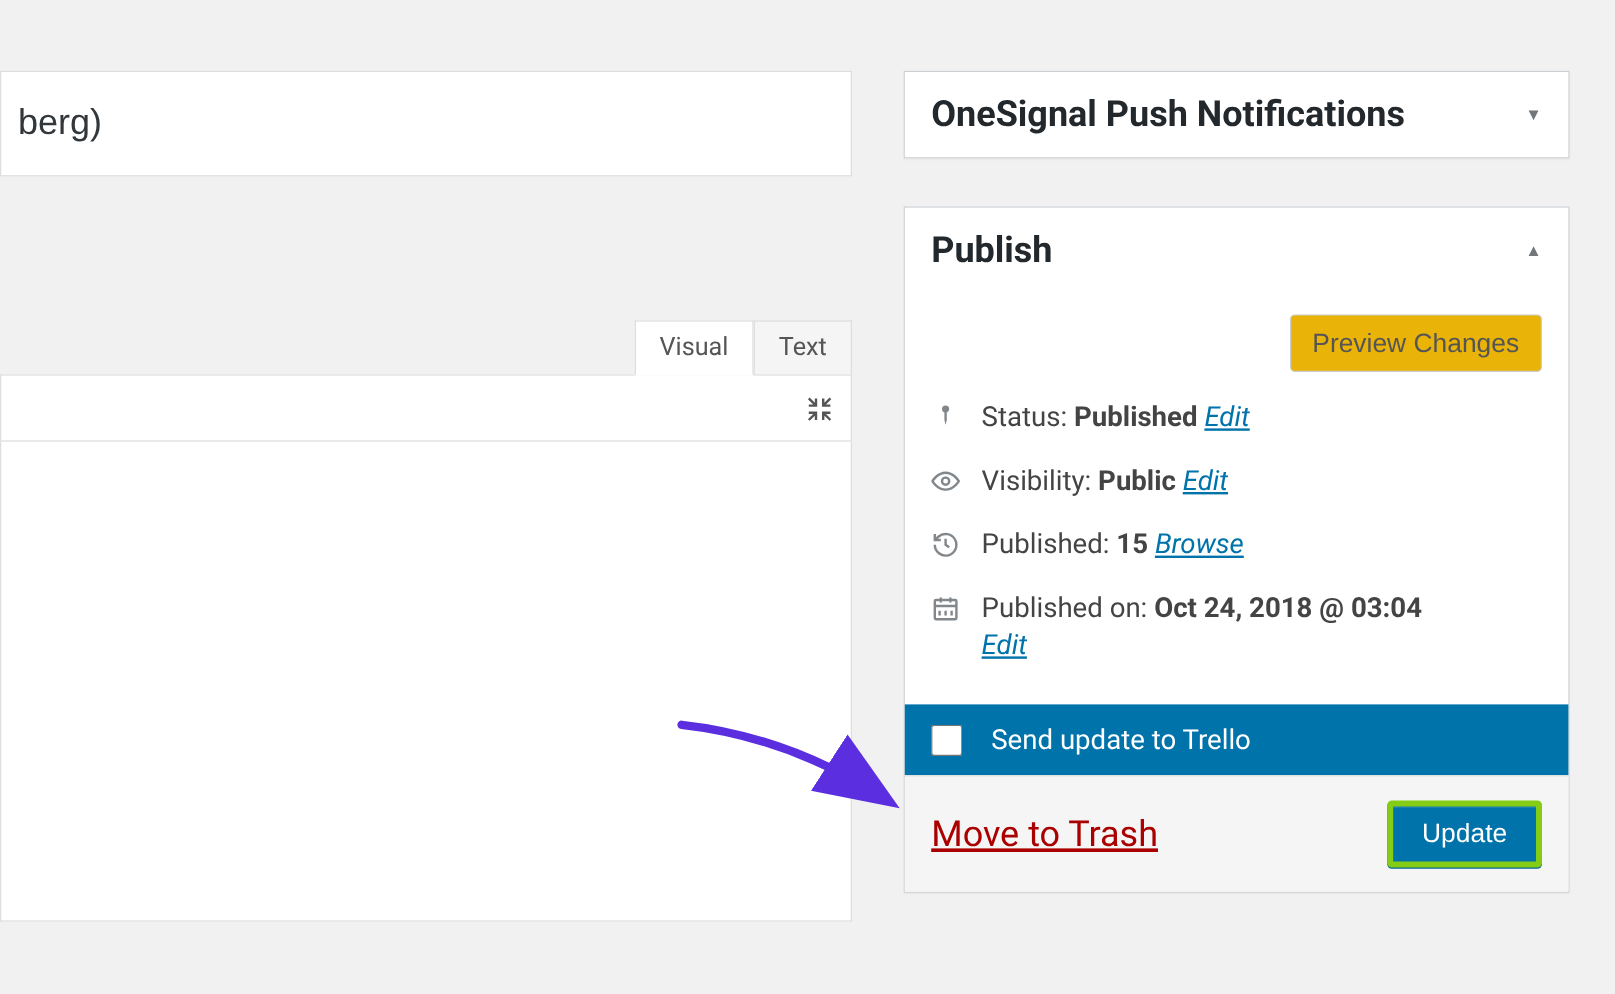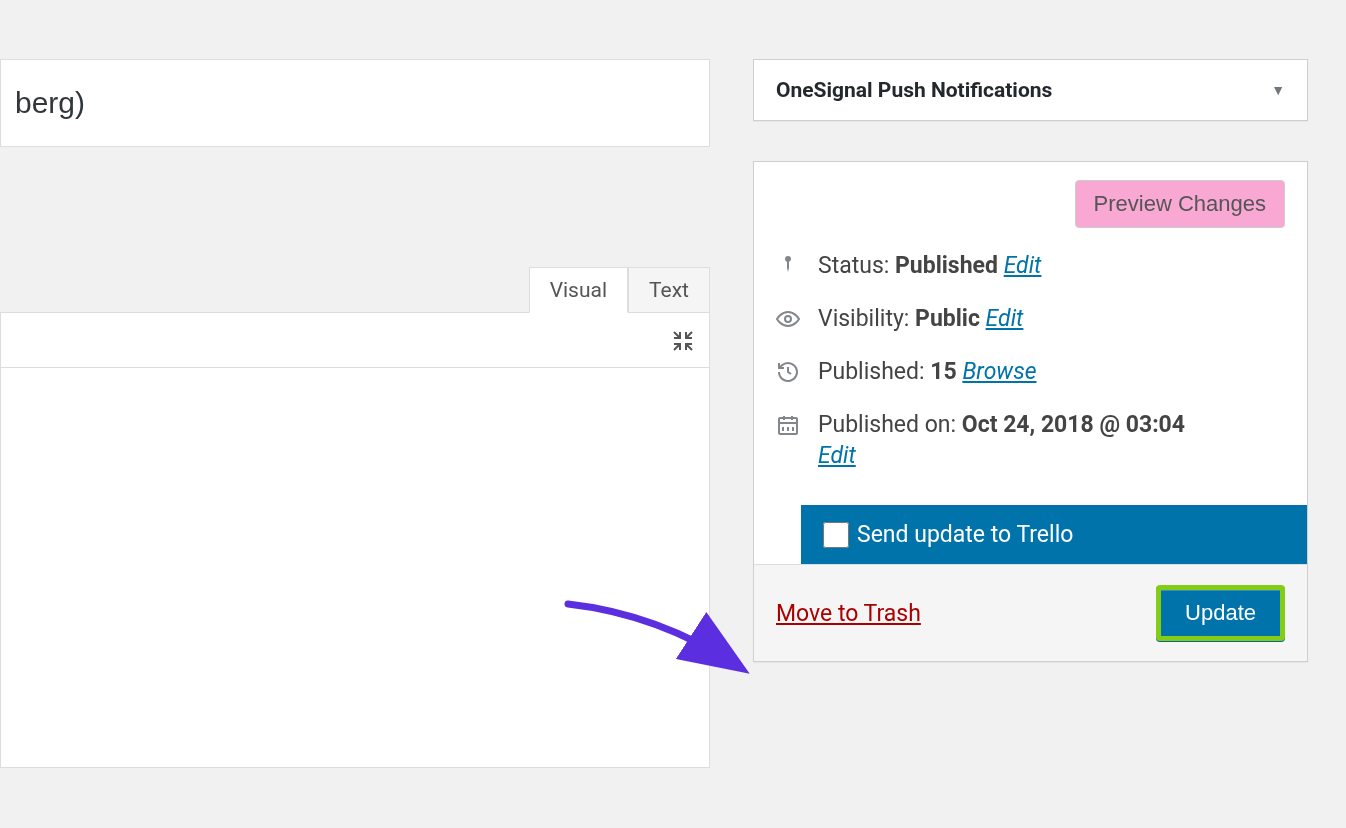--- a/index.html
+++ b/index.html
@@ -94,41 +94,41 @@
   margin-bottom: 40px;
 }
 .postbox-header {
   display: flex;
   justify-content: space-between;
   align-items: center;
   padding: 18px 22px;
   cursor: pointer;
 }
 .postbox-title {
-  font-size: 21px;
+  font-size: 30px;
   font-weight: 700;
   color: #23282d;
 }
 .toggle-indicator {
   color: #72777c;
   font-size: 14px;
 }
 .postbox-inside {
   padding: 0;
 }
 .minor-publishing {
   padding: 18px 22px 12px 22px;
 }
 .preview-row {
   display: flex;
   justify-content: flex-end;
   margin-bottom: 22px;
 }
 .preview-btn {
-  background: #f9a8d4;
+  background: #eab308;
   border: 1px solid #ccc;
   border-radius: 4px;
   padding: 10px 18px;
   font-size: 22px;
   color: #555;
   cursor: pointer;
 }
 .misc-row {
   display: flex;
   align-items: flex-start;
@@ -154,43 +154,42 @@
   text-decoration: underline;
   cursor: pointer;
   font-style: italic;
 }
 .trello-row {
   background: #0073aa;
   color: #fff;
   padding: 16px 22px;
   display: flex;
   align-items: flex-end;
-  gap: 8px;
+  gap: 24px;
   font-size: 23px;
-  margin-left: 47px;
 }
 .trello-checkbox {
   width: 26px;
   height: 26px;
   background: #fff;
   border: none;
   cursor: pointer;
 }
 .major-publishing {
   background: #f5f5f5;
   border-top: 1px solid #ddd;
   padding: 20px 22px;
   display: flex;
   justify-content: space-between;
   align-items: center;
 }
 .trash-link {
   color: #a00;
   text-decoration: underline;
-  font-size: 23px;
+  font-size: 30px;
   cursor: pointer;
 }
 .update-btn {
   background: #0073aa;
   border: 5px solid #84cc16;
   box-shadow: inset 0 1px 0 rgba(255,255,255,0.2), 0 1px 0 #006799;
   color: #fff;
   border-radius: 4px;
   padding: 10px 24px;
   font-size: 22px;
@@ -227,20 +226,24 @@
 <div class="sidebar">
 
   <div class="postbox">
     <div class="postbox-header">
       <span class="postbox-title">OneSignal Push Notifications</span>
       <span class="toggle-indicator">▼</span>
     </div>
   </div>
 
   <div class="postbox">
+    <div class="postbox-header">
+      <span class="postbox-title">Publish</span>
+      <span class="toggle-indicator">▲</span>
+    </div>
     <div class="postbox-inside">
       <div class="minor-publishing">
         <div class="preview-row">
           <button class="preview-btn">Preview Changes</button>
         </div>
 
         <div class="misc-row">
           <svg class="misc-icon" viewBox="0 0 24 24" fill="currentColor">
             <path d="M12 2a3 3 0 0 0-3 3c0 1.3.84 2.4 2 2.82V14l1 4 1-4V7.82A3 3 0 0 0 15 5a3 3 0 0 0-3-3z"></path>
           </svg>

